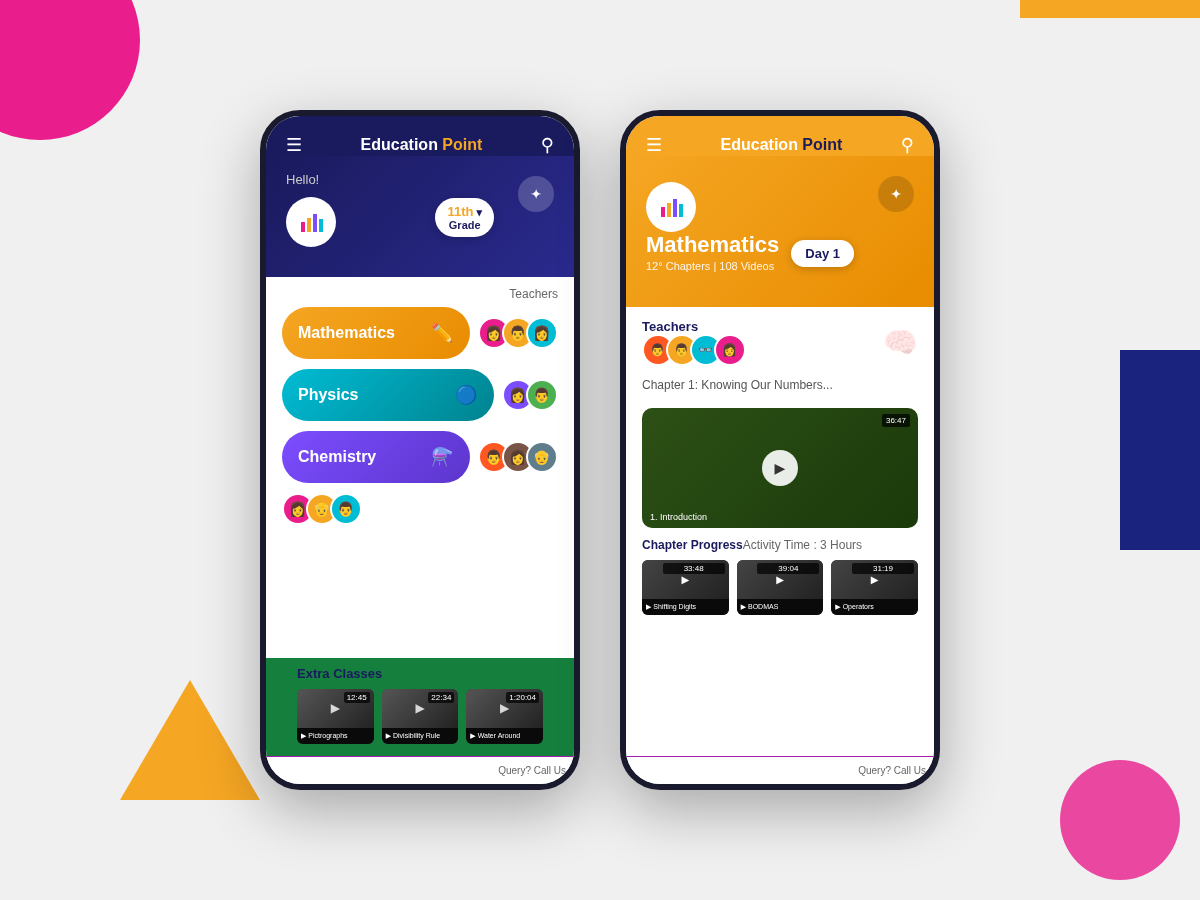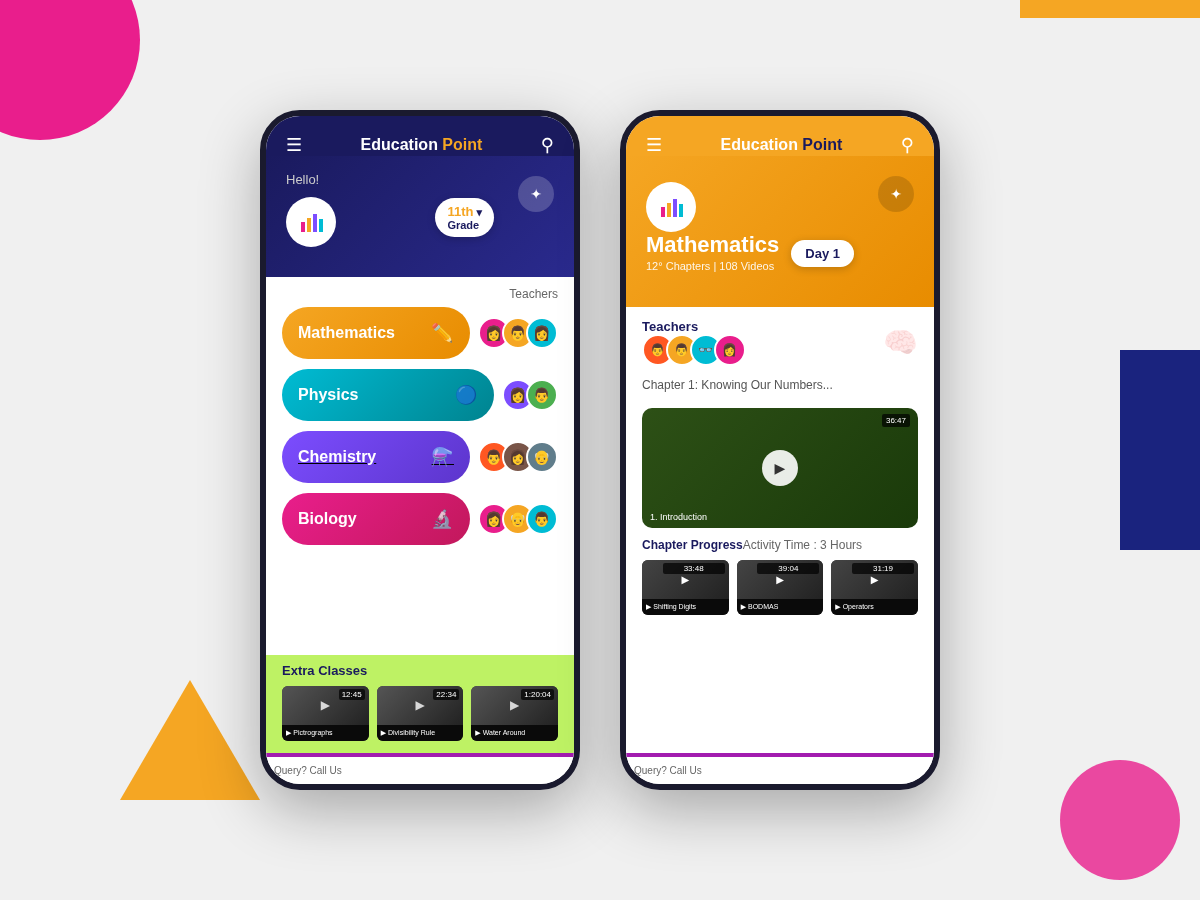--- a/index.html
+++ b/index.html
@@ -122,20 +122,21 @@
       margin-top: 10px;
     }
 
     .grade-badge {
       position: absolute;
       right: 80px;
       bottom: 40px;
       background: #fff;
       border-radius: 20px;
       padding: 6px 12px;
+      text-align: center;
       font-size: 11px;
       font-weight: 700;
       color: #1a1a5e;
       box-shadow: 0 2px 8px rgba(0,0,0,0.2);
     }
     .grade-badge .grade-num { font-size: 13px; color: #f5a623; }
 
     .nav-icon-right {
       position: absolute;
       right: 20px;
@@ -179,21 +180,21 @@
       border-radius: 30px;
       display: flex;
       align-items: center;
       padding: 0 16px;
       gap: 8px;
       position: relative;
       overflow: hidden;
     }
     .subject-pill.math { background: linear-gradient(135deg, #f5a623, #e88c00); }
     .subject-pill.physics { background: linear-gradient(135deg, #00bcd4, #00838f); }
-    .subject-pill.chemistry { background: linear-gradient(135deg, #7c4dff, #5c35cc); text-decoration: underline; }
+    .subject-pill.chemistry { background: linear-gradient(135deg, #7c4dff, #5c35cc); }
     .subject-pill.biology { background: linear-gradient(135deg, #e91e8c, #c2185b); }
 
     .subject-name {
       color: #fff;
       font-size: 16px;
       font-weight: 700;
     }
 
     .subject-icon {
       margin-left: auto;
@@ -226,22 +227,22 @@
     .av2 { background: #f5a623; }
     .av3 { background: #00bcd4; }
     .av4 { background: #7c4dff; }
     .av5 { background: #4caf50; }
     .av6 { background: #ff5722; }
     .av7 { background: #795548; }
     .av8 { background: #607d8b; }
 
     
     .extra-classes {
-      background: #bef264;
-      padding: 8px 16px 12px;
+      background: #15803d;
+      padding: 8px 31px 12px;
     }
     .extra-title {
       font-size: 13px;
       font-weight: 700;
       color: #1a1a5e;
       margin-bottom: 8px;
     }
     .video-thumbs {
       display: flex;
       gap: 8px;
@@ -284,23 +285,23 @@
       font-size: 7px;
     }
     .play-icon-sm {
       color: #fff;
       font-size: 12px;
       opacity: 0.8;
     }
 
     .phone-footer {
       background: #fff;
-      text-align: left;
+      text-align: right;
       padding: 8px;
-      border-top: 4px solid #a21caf;
+      border-top: 1px solid #a21caf;
       font-size: 10px;
       color: #666;
     }
 
     
     .phone2-header {
       background: #f5a623;
       padding: 18px 20px 0;
       display: flex;
       align-items: center;
@@ -565,24 +566,20 @@
           <div class="teacher-avatar av7">
               <div class="face">👩</div>
             </div>
           <div class="teacher-avatar av8">
               <div class="face">👴</div>
             </div>
         </div>
       </div>
 
       <div class="subject-row">
-        <div class="subject-pill biology">
-          <span class="subject-name">Biology</span>
-          <span class="subject-icon">🔬</span>
-        </div>
         <div class="teacher-avatars">
           <div class="teacher-avatar av1">
               <div class="face">👩</div>
             </div>
           <div class="teacher-avatar av2">
               <div class="face">👴</div>
             </div>
           <div class="teacher-avatar av3">
               <div class="face">👨</div>
             </div>

